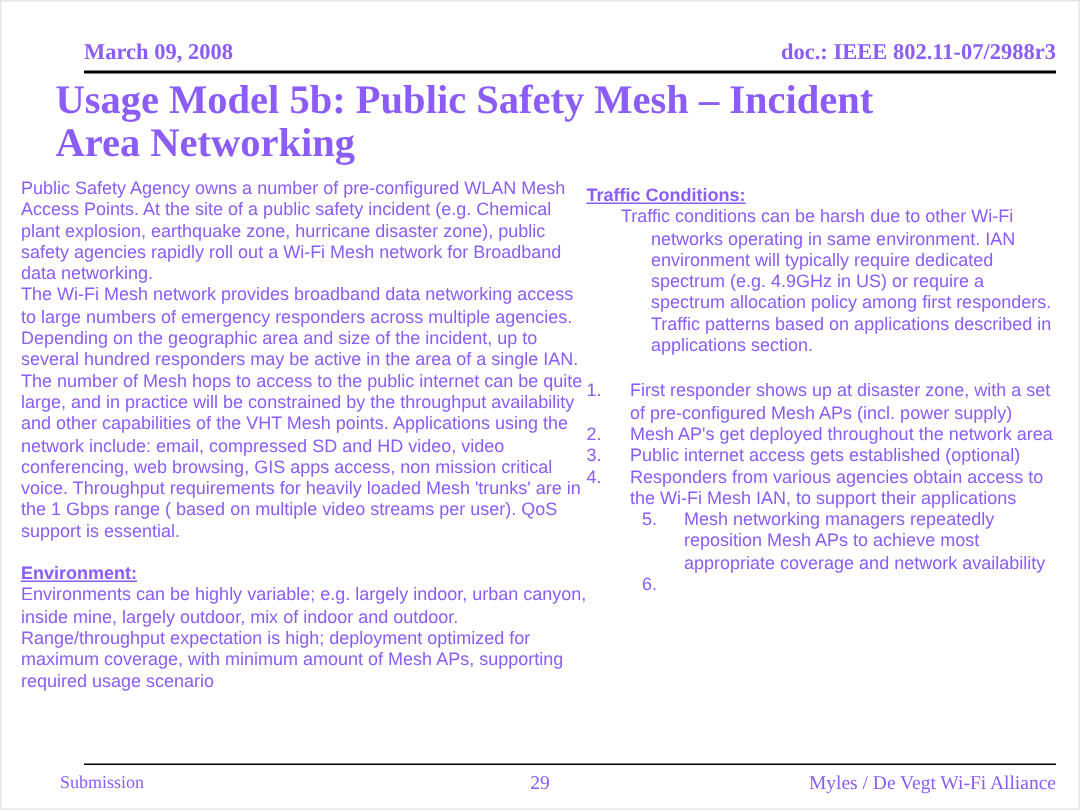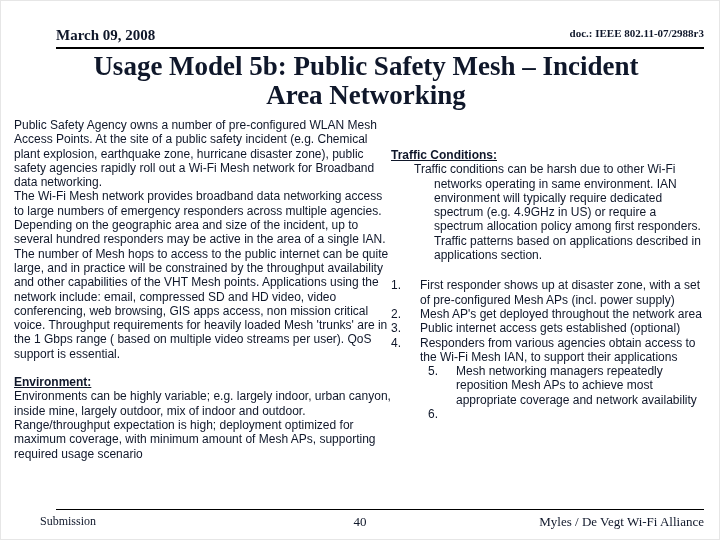--- a/index.html
+++ b/index.html
@@ -1,55 +1,55 @@
 <!DOCTYPE html>
 <html><head>
 <meta charset="utf-8">
 <style>
   html,body{margin:0;padding:0;background:#fff;}
   .slide{
     position:relative;
     width:720px;height:540px;
     background:#ffffff;
     font-family:"Liberation Sans", sans-serif;
-    color:#0f172a;
+    color:#8b5cf6;
     overflow:hidden;
     box-sizing:border-box;
     border:1px solid #e6e6e6;
   }
   
   .hdr-date{
     position:absolute;left:55px;top:26px;
     font-family:"Liberation Serif", serif;
     font-weight:bold;font-size:15px;
   }
   .hdr-doc{
     position:absolute;right:15px;top:26px;
     font-family:"Liberation Serif", serif;
-    font-weight:bold;font-size:11px;
+    font-weight:bold;font-size:15px;
   }
   .hdr-rule{
     position:absolute;left:55px;right:15px;top:46px;
     height:2px;background:#000;
   }
   
   .title{
-    position:absolute;left:52px;right:40px;top:51px;
-    text-align:center;
+    position:absolute;left:36px;right:40px;top:51px;
+    text-align:left;
     font-family:"Liberation Serif", serif;
     font-weight:bold;font-size:27px;line-height:29px;
   }
   
   .col-left{
     position:absolute;left:13px;top:117px;width:377px;
     font-size:12px;line-height:14.3px;
   }
   .col-right{
     position:absolute;left:390px;top:122px;width:317px;
-    font-size:12px;line-height:14.3px;margin-top:25px;
+    font-size:12px;line-height:14.3px;
   }
   .sec-h{
     font-weight:bold;text-decoration:underline;
     margin:0;
   }
   .sec-h.gap{margin-top:14px;}
   .sec-p{margin:0;}
   .traffic-p{
     margin:0 0 16px 0;
     padding-left:43px;
@@ -127,16 +127,16 @@
       <span class="uc-num">5.</span>
       <span class="uc-text">Mesh networking managers repeatedly reposition Mesh APs to achieve most appropriate coverage and network availability</span>
     </div>
     <div class="uc-row lvl2">
       <span class="uc-num">6.</span>
     </div>
   </div>
 
   <div class="ftr-rule"></div>
   <div class="ftr-left">Submission</div>
-  <div class="ftr-page">40</div>
+  <div class="ftr-page">29</div>
   <div class="ftr-right">Myles / De Vegt Wi-Fi Alliance</div>
 
 </div>
 
 </body></html>

